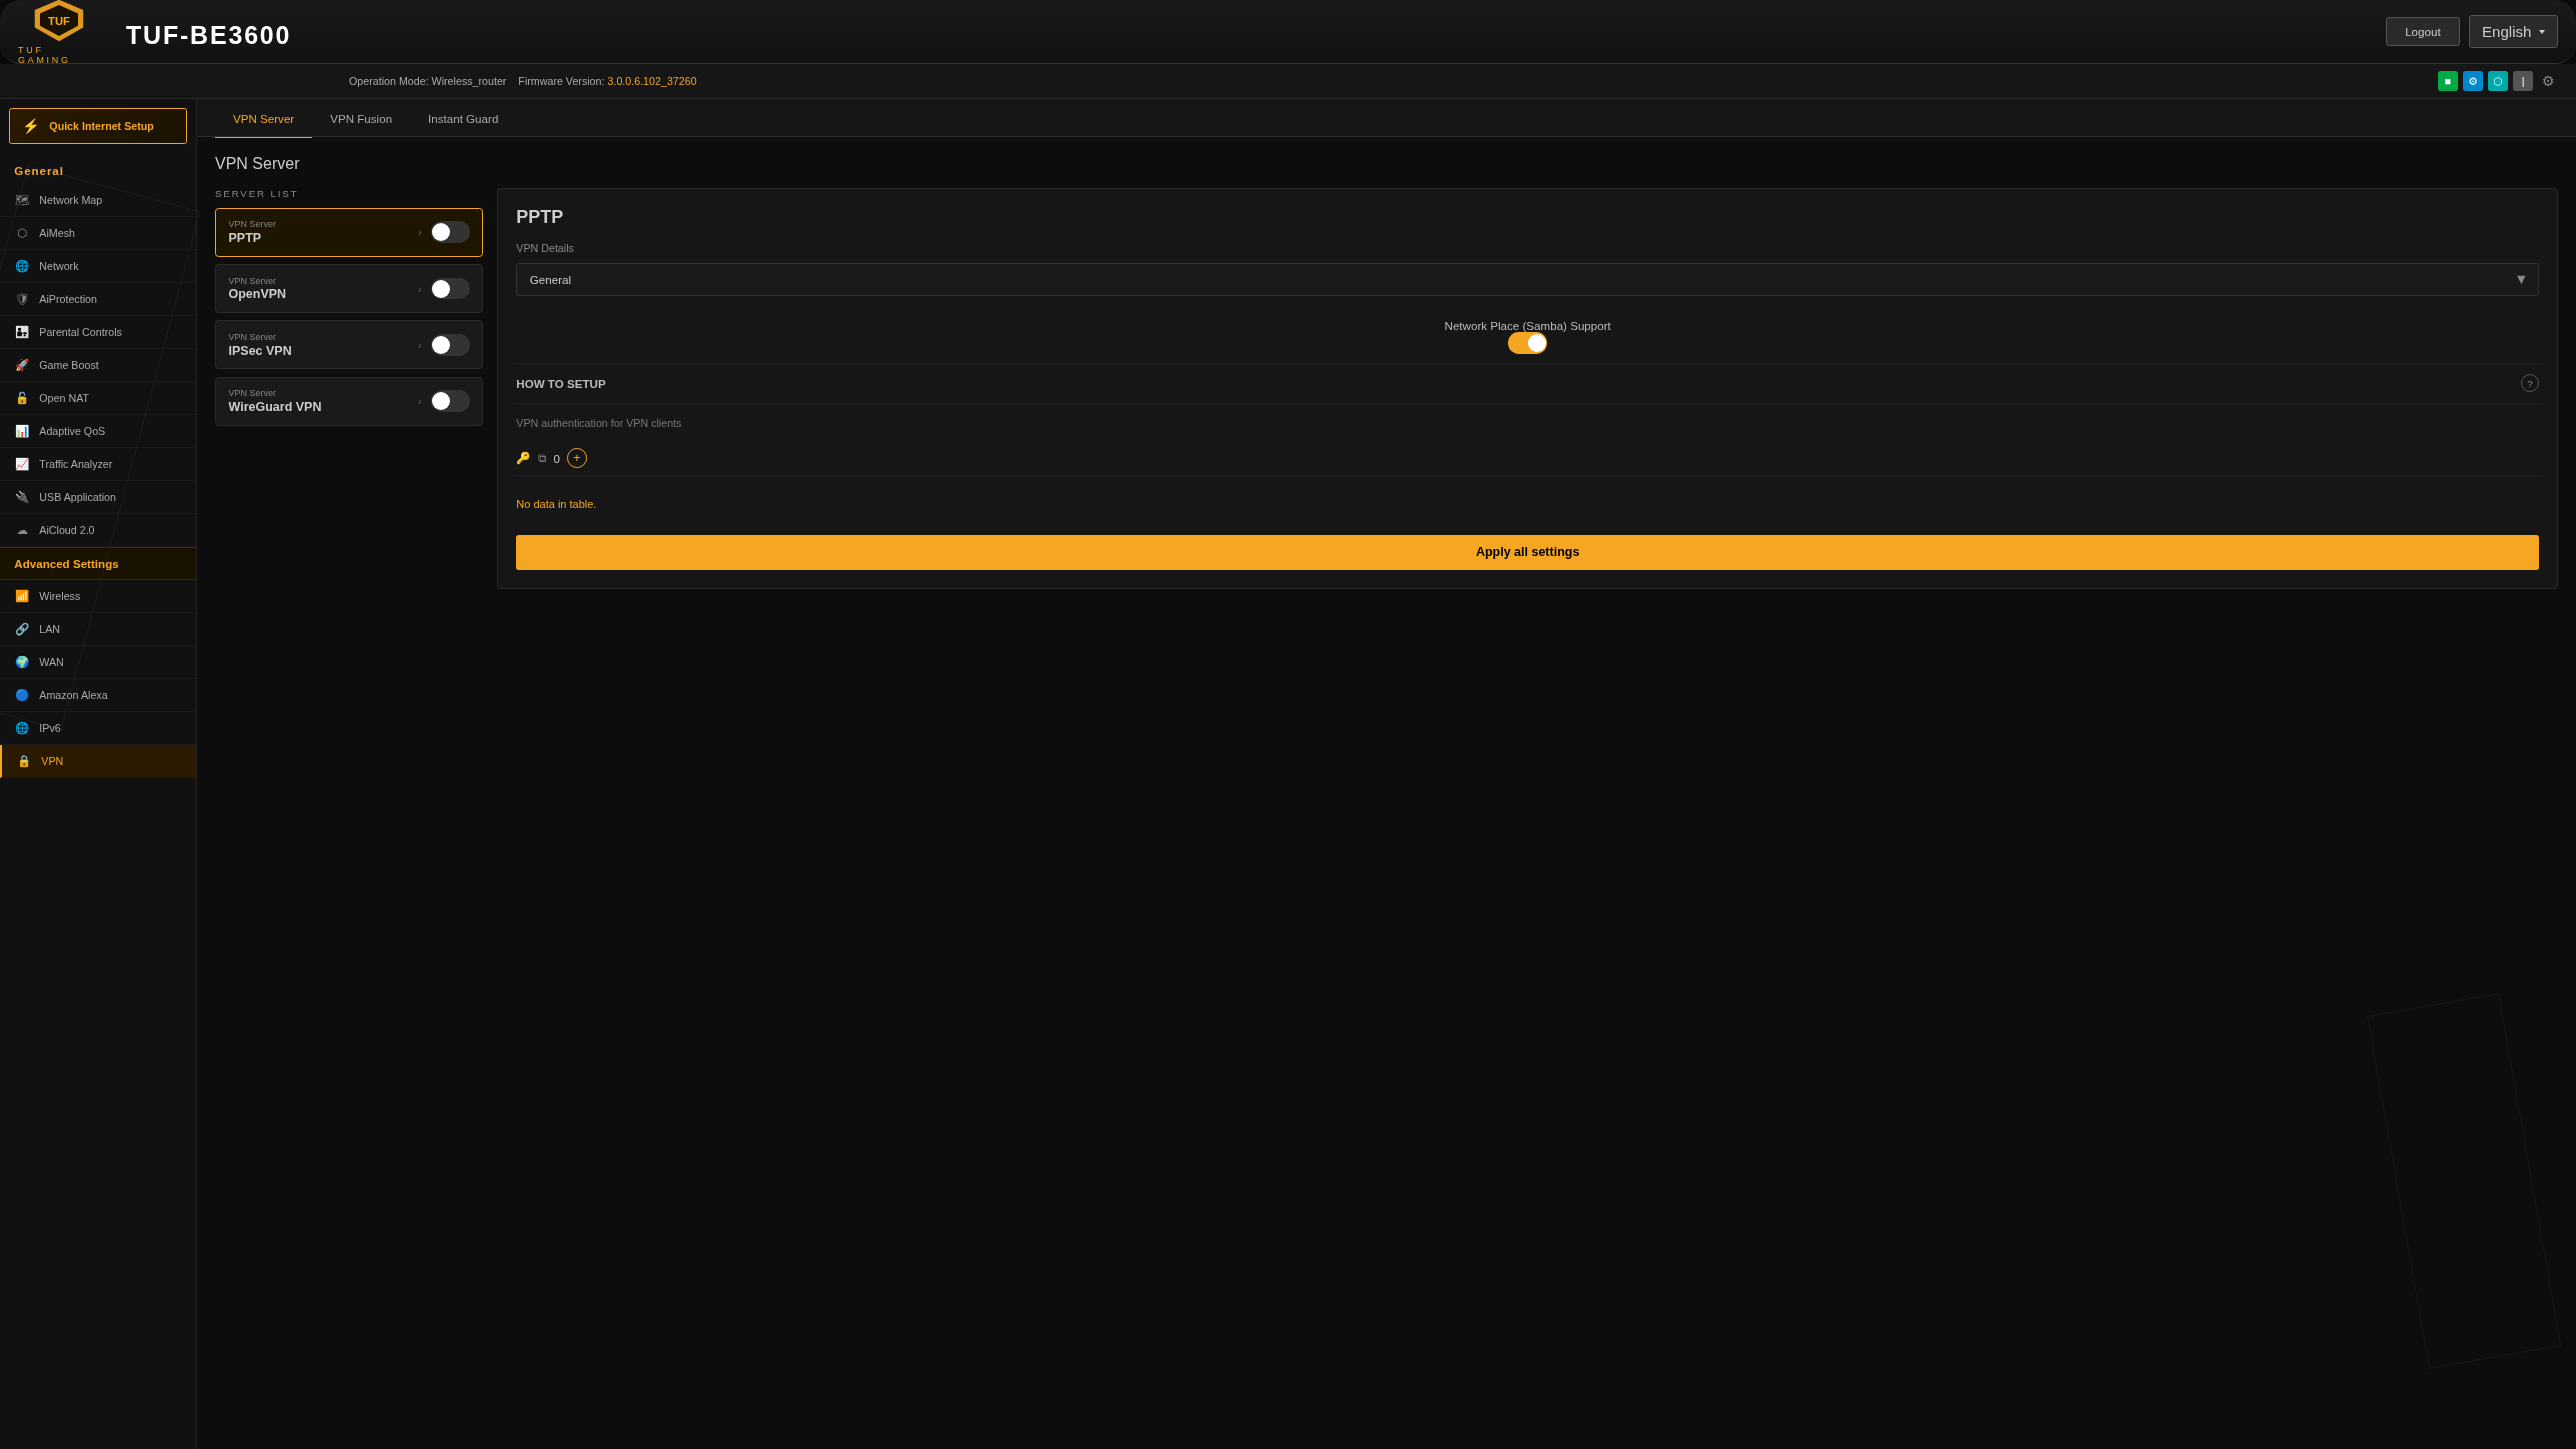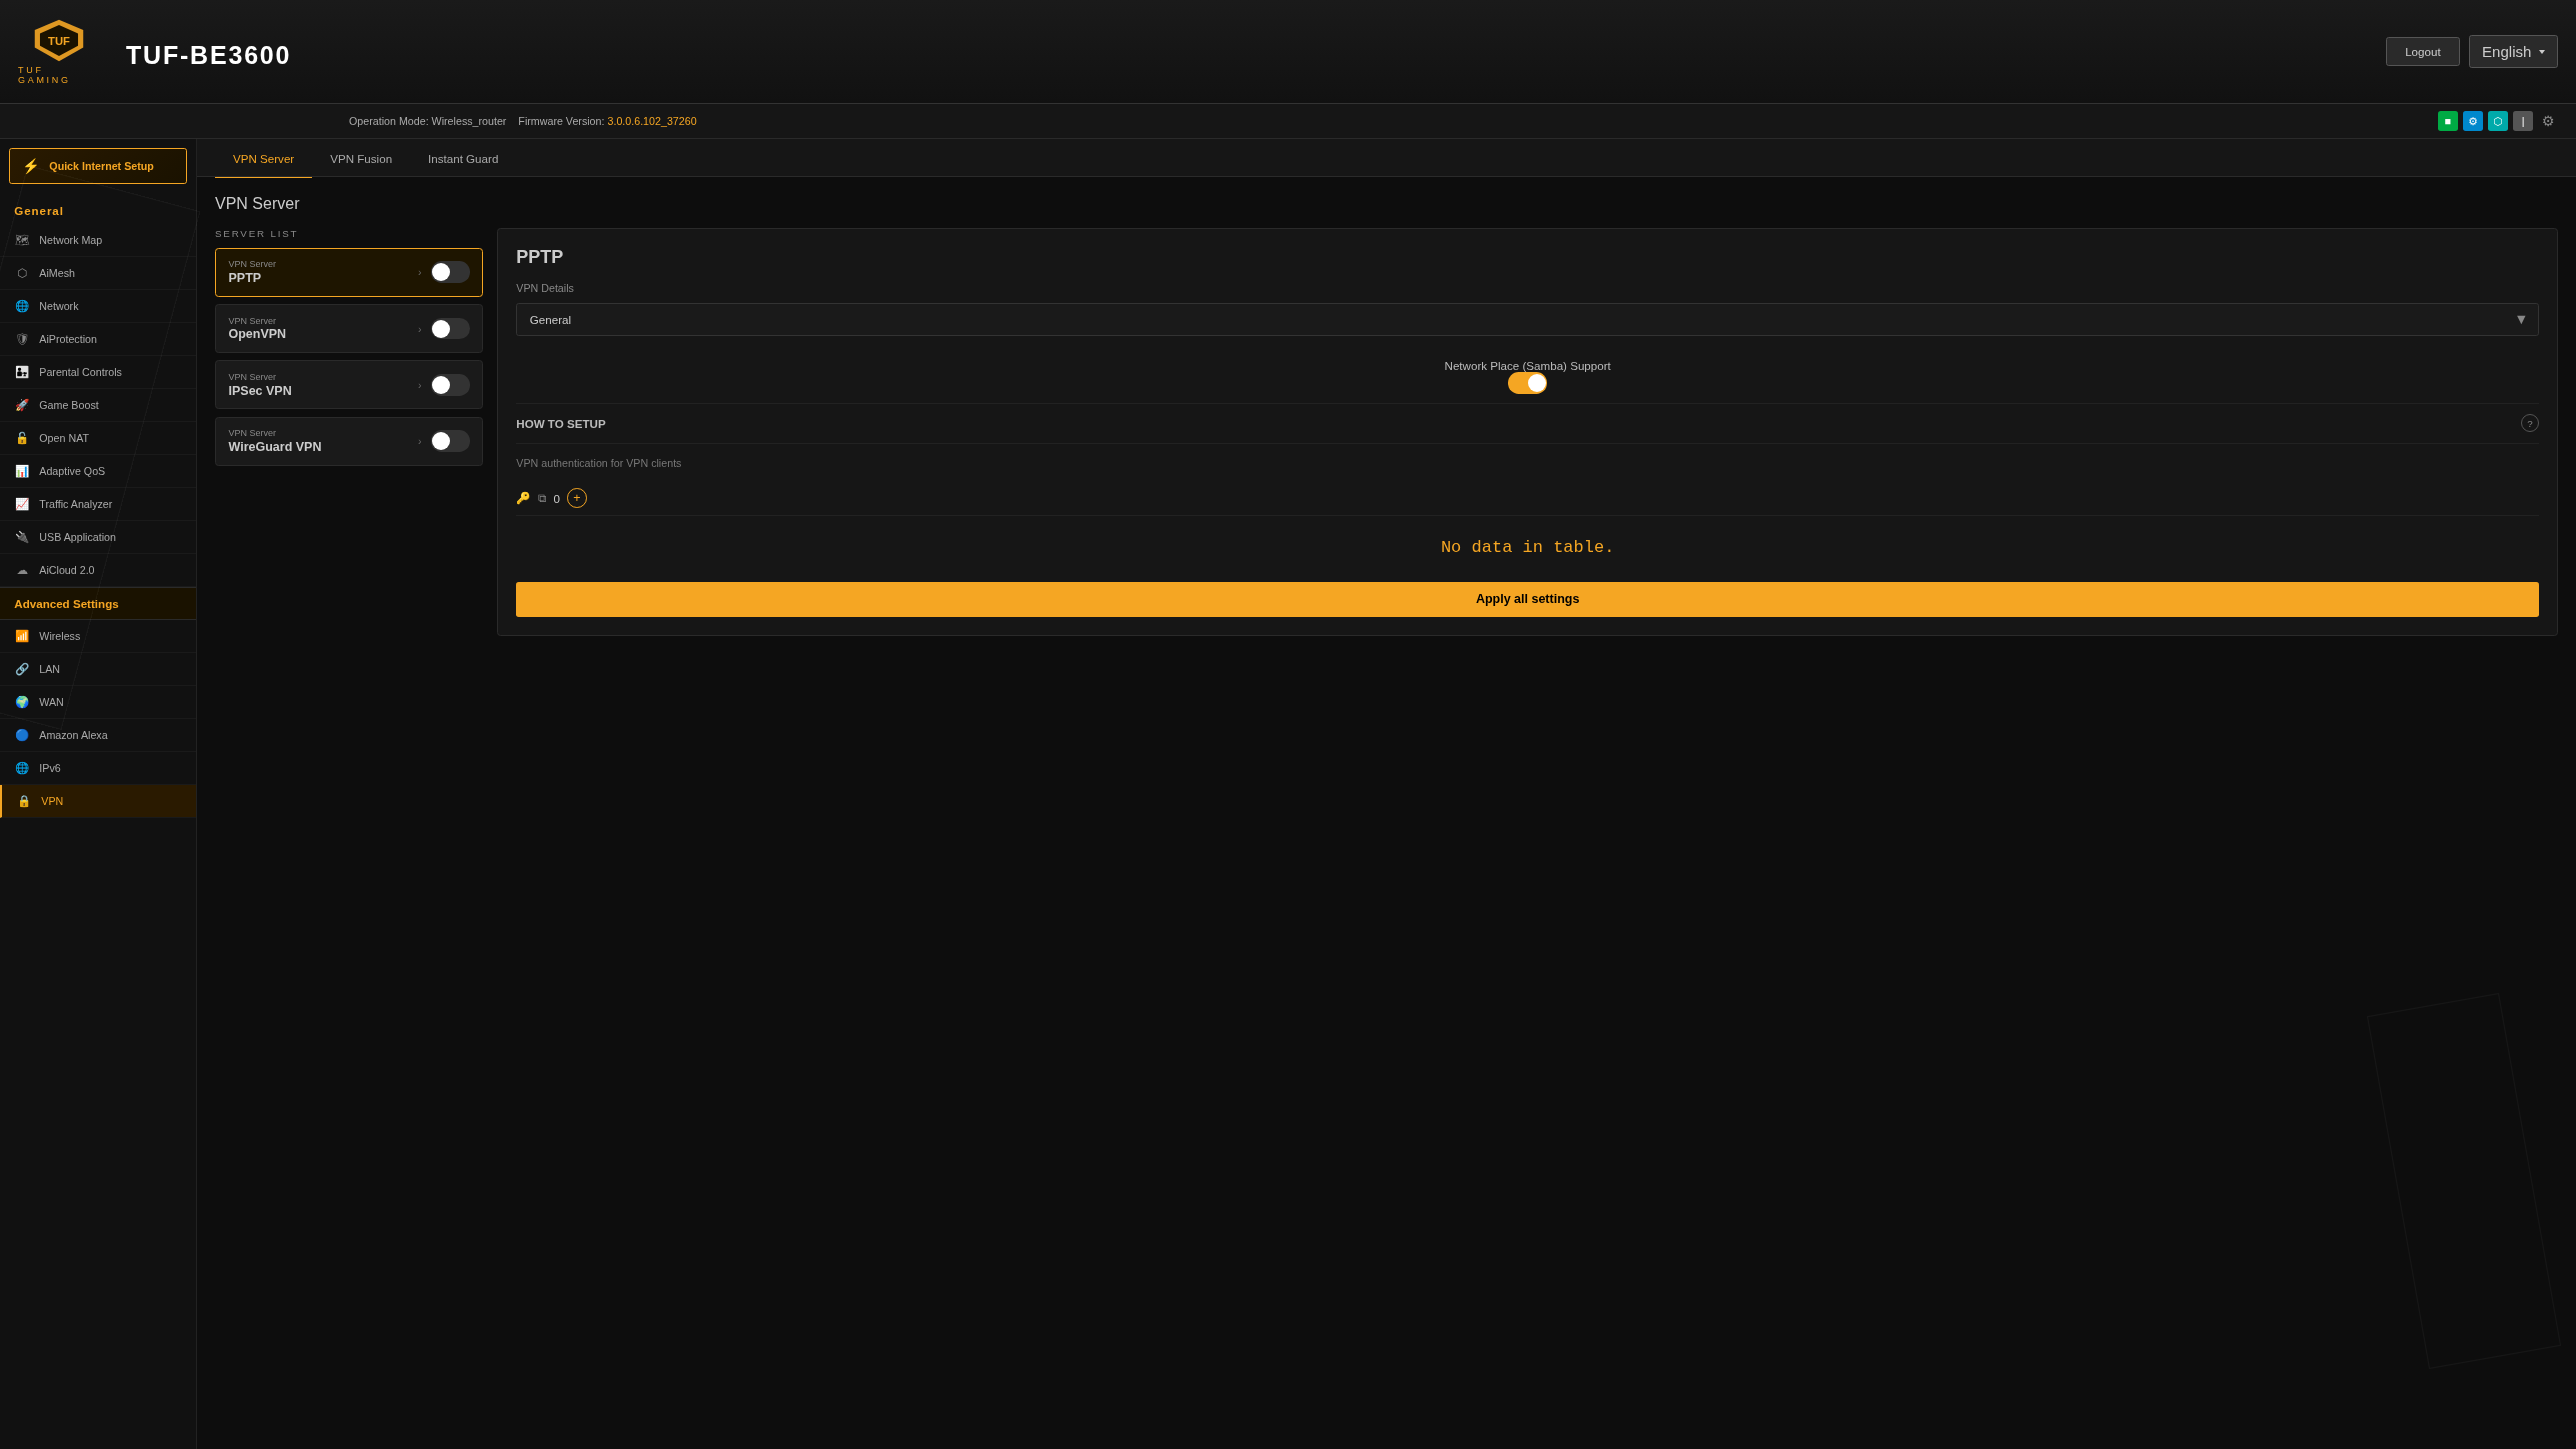--- a/index.html
+++ b/index.html
@@ -31,22 +31,23 @@
       min-height: 100vh;
     }
 
     
     .header {
       display: flex;
       align-items: center;
       background: linear-gradient(180deg, #1a1a1a 0%, #111 100%);
       border-bottom: 0.9px solid #333;
       padding: 0 18px;
-      height: 104px;
+      height: 64px;
       position: relative;
+      border-radius: 21px;
     }
 
     .header-logo {
       display: flex;
       align-items: center;
       margin-right: 27px;
     }
 
     
     .tuf-logo-wrapper {
@@ -508,25 +509,24 @@
       border-radius: 50%;
       display: flex;
       align-items: center;
       justify-content: center;
       color: #f5a623;
       font-size: 12.5px;
       cursor: pointer;
     }
 
     .no-data {
-      text-align: center;
-      color: #f5a623;
-      font-size: 17px;
+      text-align: left;
+      color: #f5a623;
+      font-size: 11px;
       padding: 14.3px 0;
-      font-family: Liberation Mono, monospace;
     }
 
     .apply-btn {
       display: block;
       width: 100%;
       background: #f5a623;
       color: #000;
       border: none;
       padding: 10.7px;
       font-size: 12.5px;

